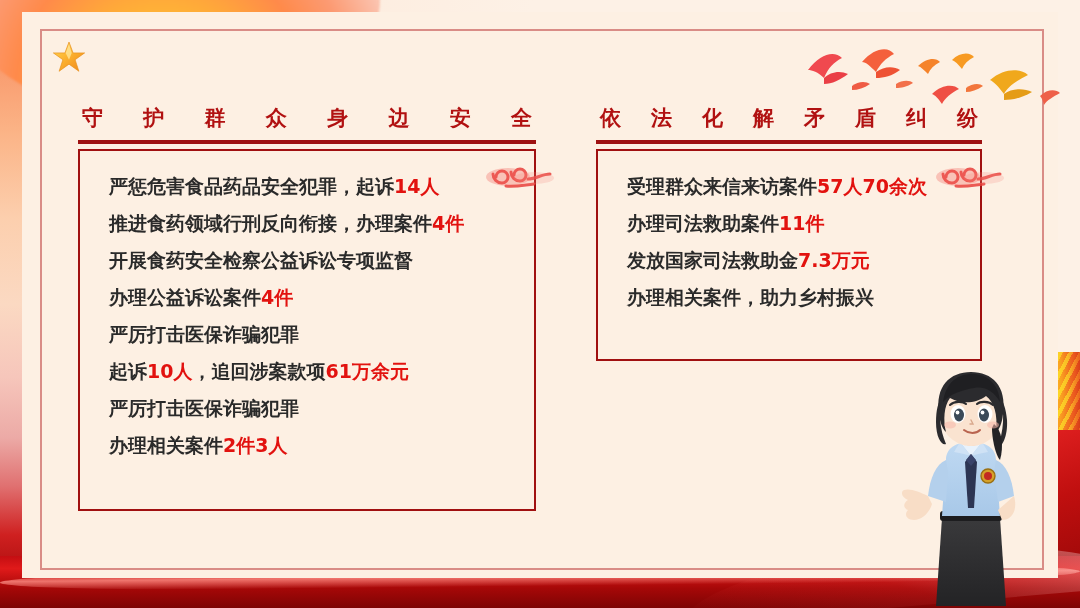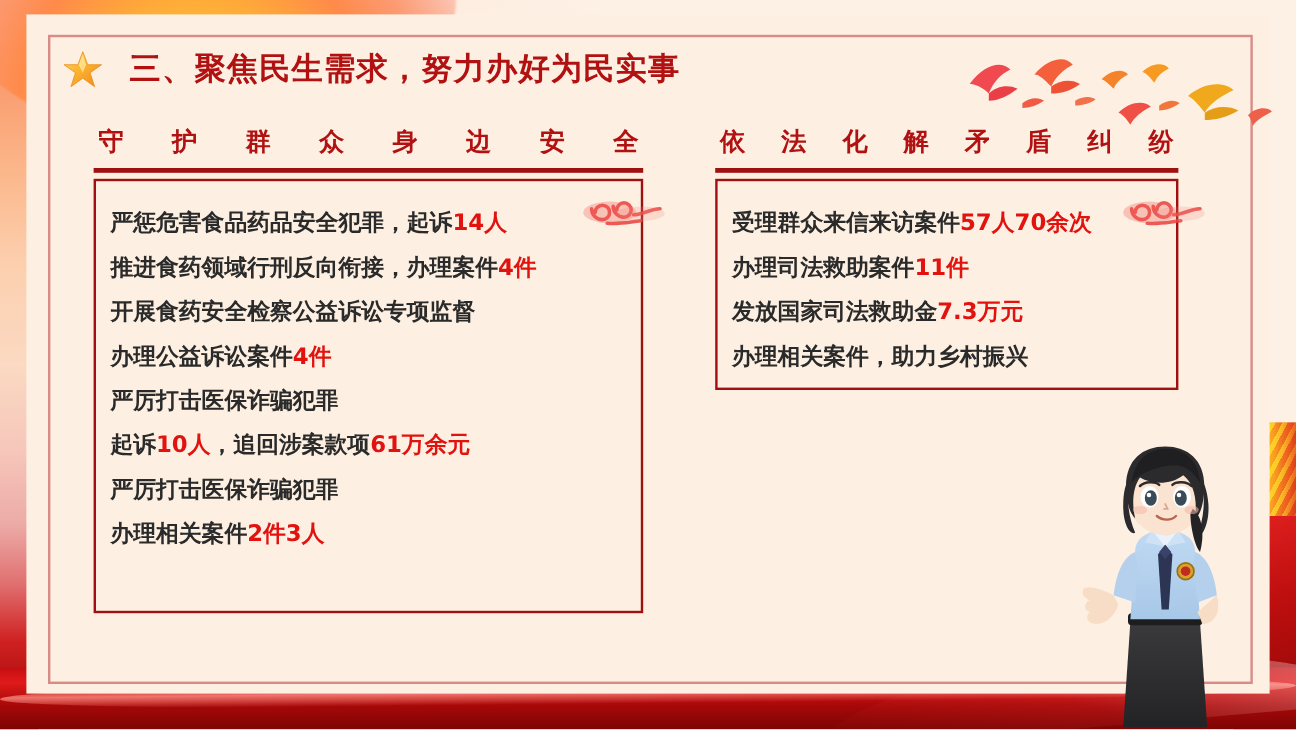--- a/index.html
+++ b/index.html
@@ -160,24 +160,24 @@
     background: #9e1111;
     width: 100%;
   }
 
   .content-box {
     position: relative;
     margin-top: 5px;
     border: 2px solid #a01010;
     background: rgba(253,240,227,0.35);
     box-sizing: border-box;
-    padding: 26px 24px 22px 12px;
+    padding: 26px 24px 22px 29px;
   }
   .box-left  { height: 362px; }
-  .box-right { height: 176px; }
+  .box-right { height: 212px; }
 
   .line {
     font-size: 19px;
     font-weight: bold;
     color: #2a2a2a;
     line-height: 1.0;
     margin: 0 0 18px 0;
     white-space: nowrap;
     font-family: "DejaVu Sans", "Liberation Sans", sans-serif;
   }
@@ -238,21 +238,20 @@
           <linearGradient id="gstar" x1="0" y1="0" x2="1" y2="1">
             <stop offset="0%" stop-color="#ffd95c"></stop>
             <stop offset="45%" stop-color="#fcb431"></stop>
             <stop offset="100%" stop-color="#f08518"></stop>
           </linearGradient>
         </defs>
         <polygon fill="url(#gstar)" stroke="#e8901c" stroke-width="2" points="50,6 62,38 96,38 68,58 79,92 50,71 21,92 32,58 4,38 38,38"></polygon>
         <polygon fill="#ffe9a0" opacity="0.75" points="50,12 58,38 50,58 40,38"></polygon>
       </svg>
     </span>
-    <span class="title-text">三、聚焦民生需求，努力办好为民实事</span>
   </div>
 
   <div class="birds">
     <svg width="270" height="80" viewBox="0 0 270 80" aria-hidden="true">
       <g>
         <path d="M8 42 C20 26 34 22 42 30 C34 34 28 40 24 50 C18 44 12 42 8 42 Z" fill="#f0494f"></path>
         <path d="M24 50 C30 44 40 42 48 46 C40 52 32 56 24 56 Z" fill="#ea3f46"></path>
         <path d="M62 34 C74 20 88 18 94 26 C86 30 80 36 76 44 C70 38 66 34 62 34 Z" fill="#f4603c"></path>
         <path d="M76 44 C84 38 94 38 100 42 C92 48 84 50 76 50 Z" fill="#ee5234"></path>
         <path d="M118 38 C126 30 136 29 140 34 C134 37 130 41 128 46 C124 42 121 39 118 38 Z" fill="#f5832a"></path>

